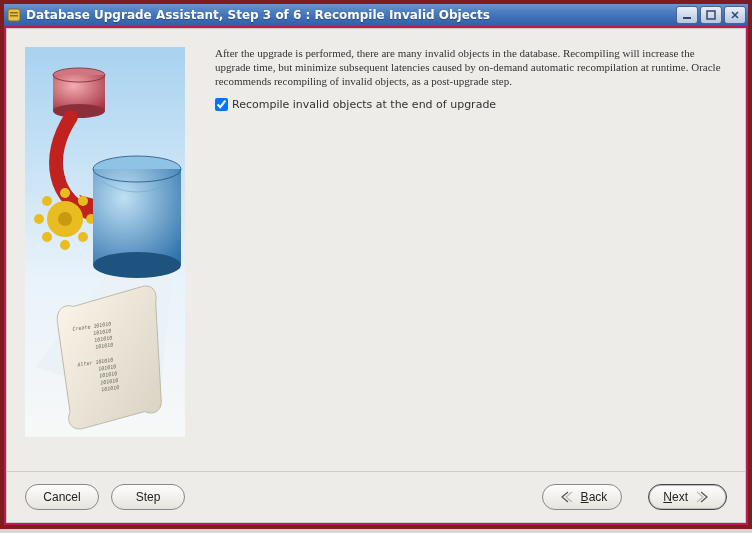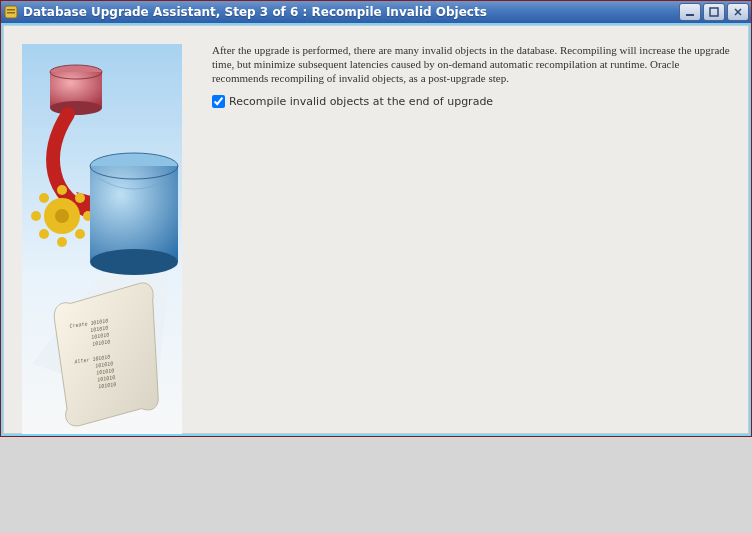--- a/index.html
+++ b/index.html
@@ -4,25 +4,25 @@
 <style>
   html, body {
     margin: 0;
     padding: 0;
     font-family: "DejaVu Sans", "Liberation Sans", Arial, sans-serif;
     background: #d6d6d6;
     font-size: 11px;
   }
   .window {
     width: 752px;
-    height: 437px;
-    background: #7dd3fc;
+    height: 529px;
+    background: #be185d;
     box-sizing: border-box;
     position: relative;
-    border: 1px solid #7f1d1d;
+    border: 4px solid #7f1d1d;
   }
   .titlebar {
     height: 22px;
     background: linear-gradient(to bottom, #6f95c9 0%, #477abf 40%, #2f5ea7 100%);
     display: flex;
     align-items: center;
     padding: 0 2px;
     color: #fff;
     font-weight: bold;
   }
@@ -239,16 +239,25 @@
       <div class="footer-right">
         <button class="btn">
           <span class="chev">
             <svg width="18" height="14" viewBox="0 0 18 14">
                 <path d="M11 2 L5 7 L11 12" fill="none" stroke="#555" stroke-width="1.2"></path>
                 <path d="M15 2 L9 7 L15 12" fill="none" stroke="#bbb" stroke-width="1.2"></path>
               </svg>
           </span>
           <span><span class="under">B</span>ack</span>
         </button>
+        <button class="btn primary">
+          <span><span class="under">N</span>ext</span>
+          <span class="chev">
+            <svg width="18" height="14" viewBox="0 0 18 14">
+                <path d="M3 2 L9 7 L3 12" fill="none" stroke="#bbb" stroke-width="1.2"></path>
+                <path d="M7 2 L13 7 L7 12" fill="none" stroke="#555" stroke-width="1.2"></path>
+              </svg>
+          </span>
+        </button>
       </div>
     </div>
   </div>
 </div>
 
 </body></html>

